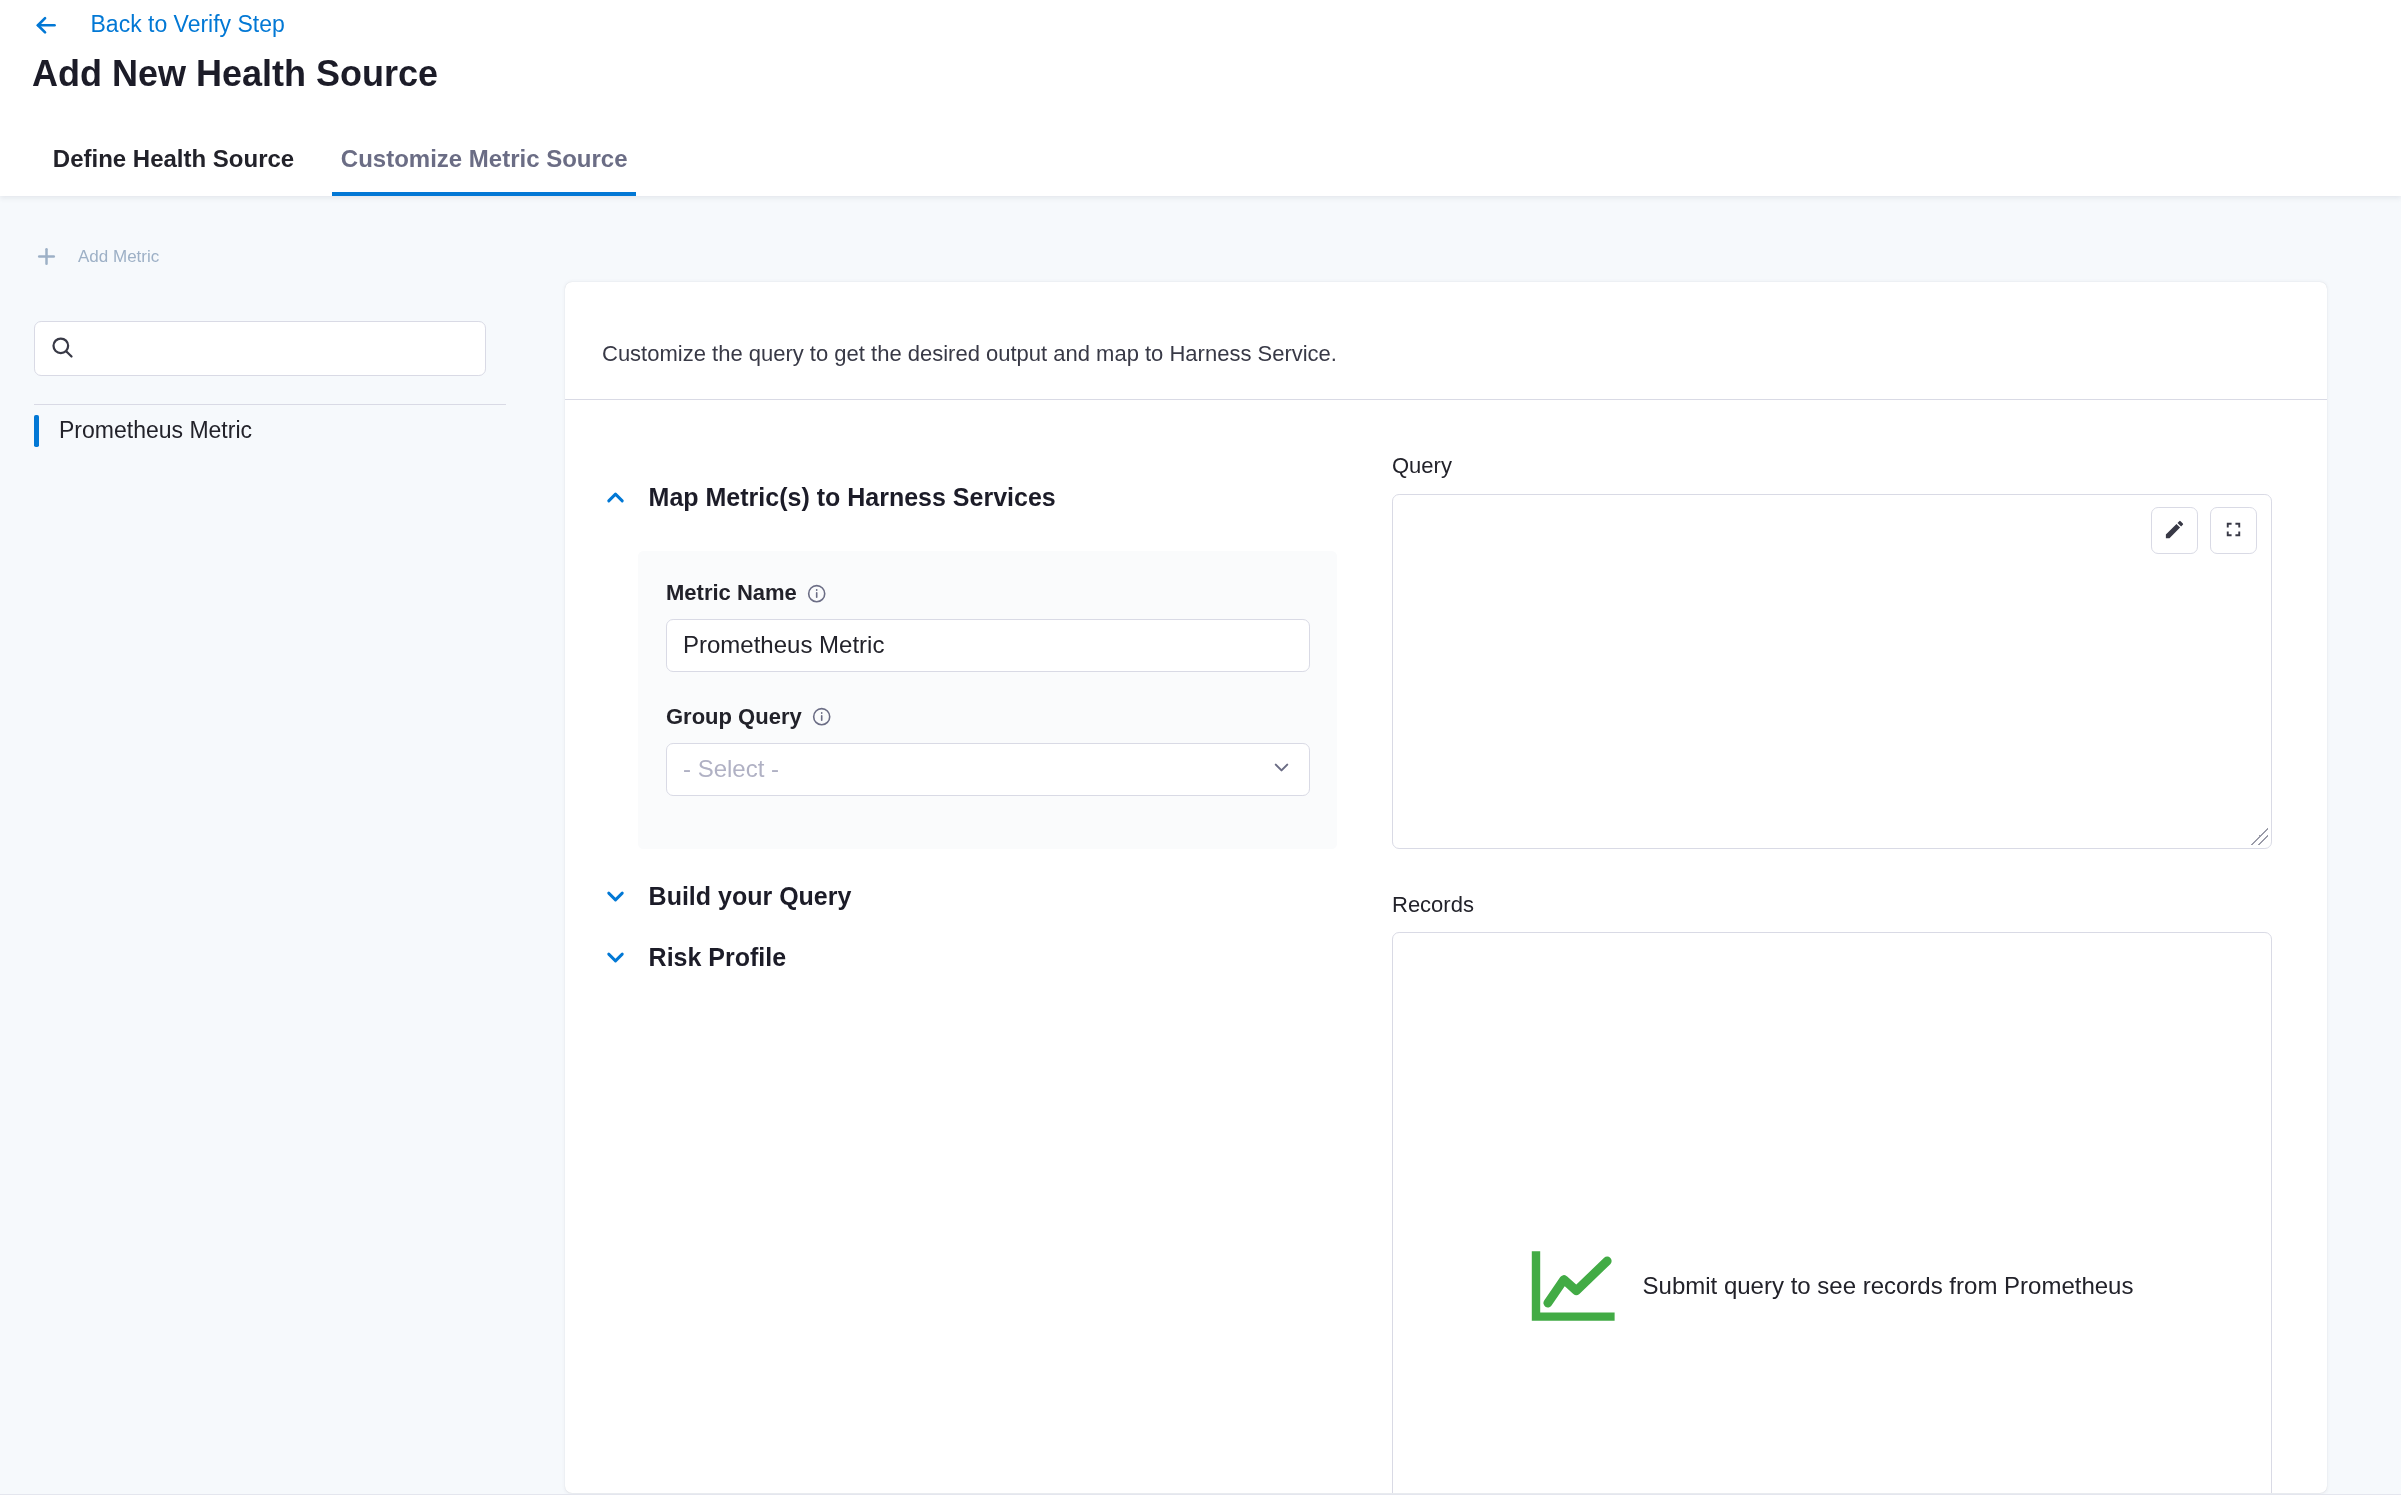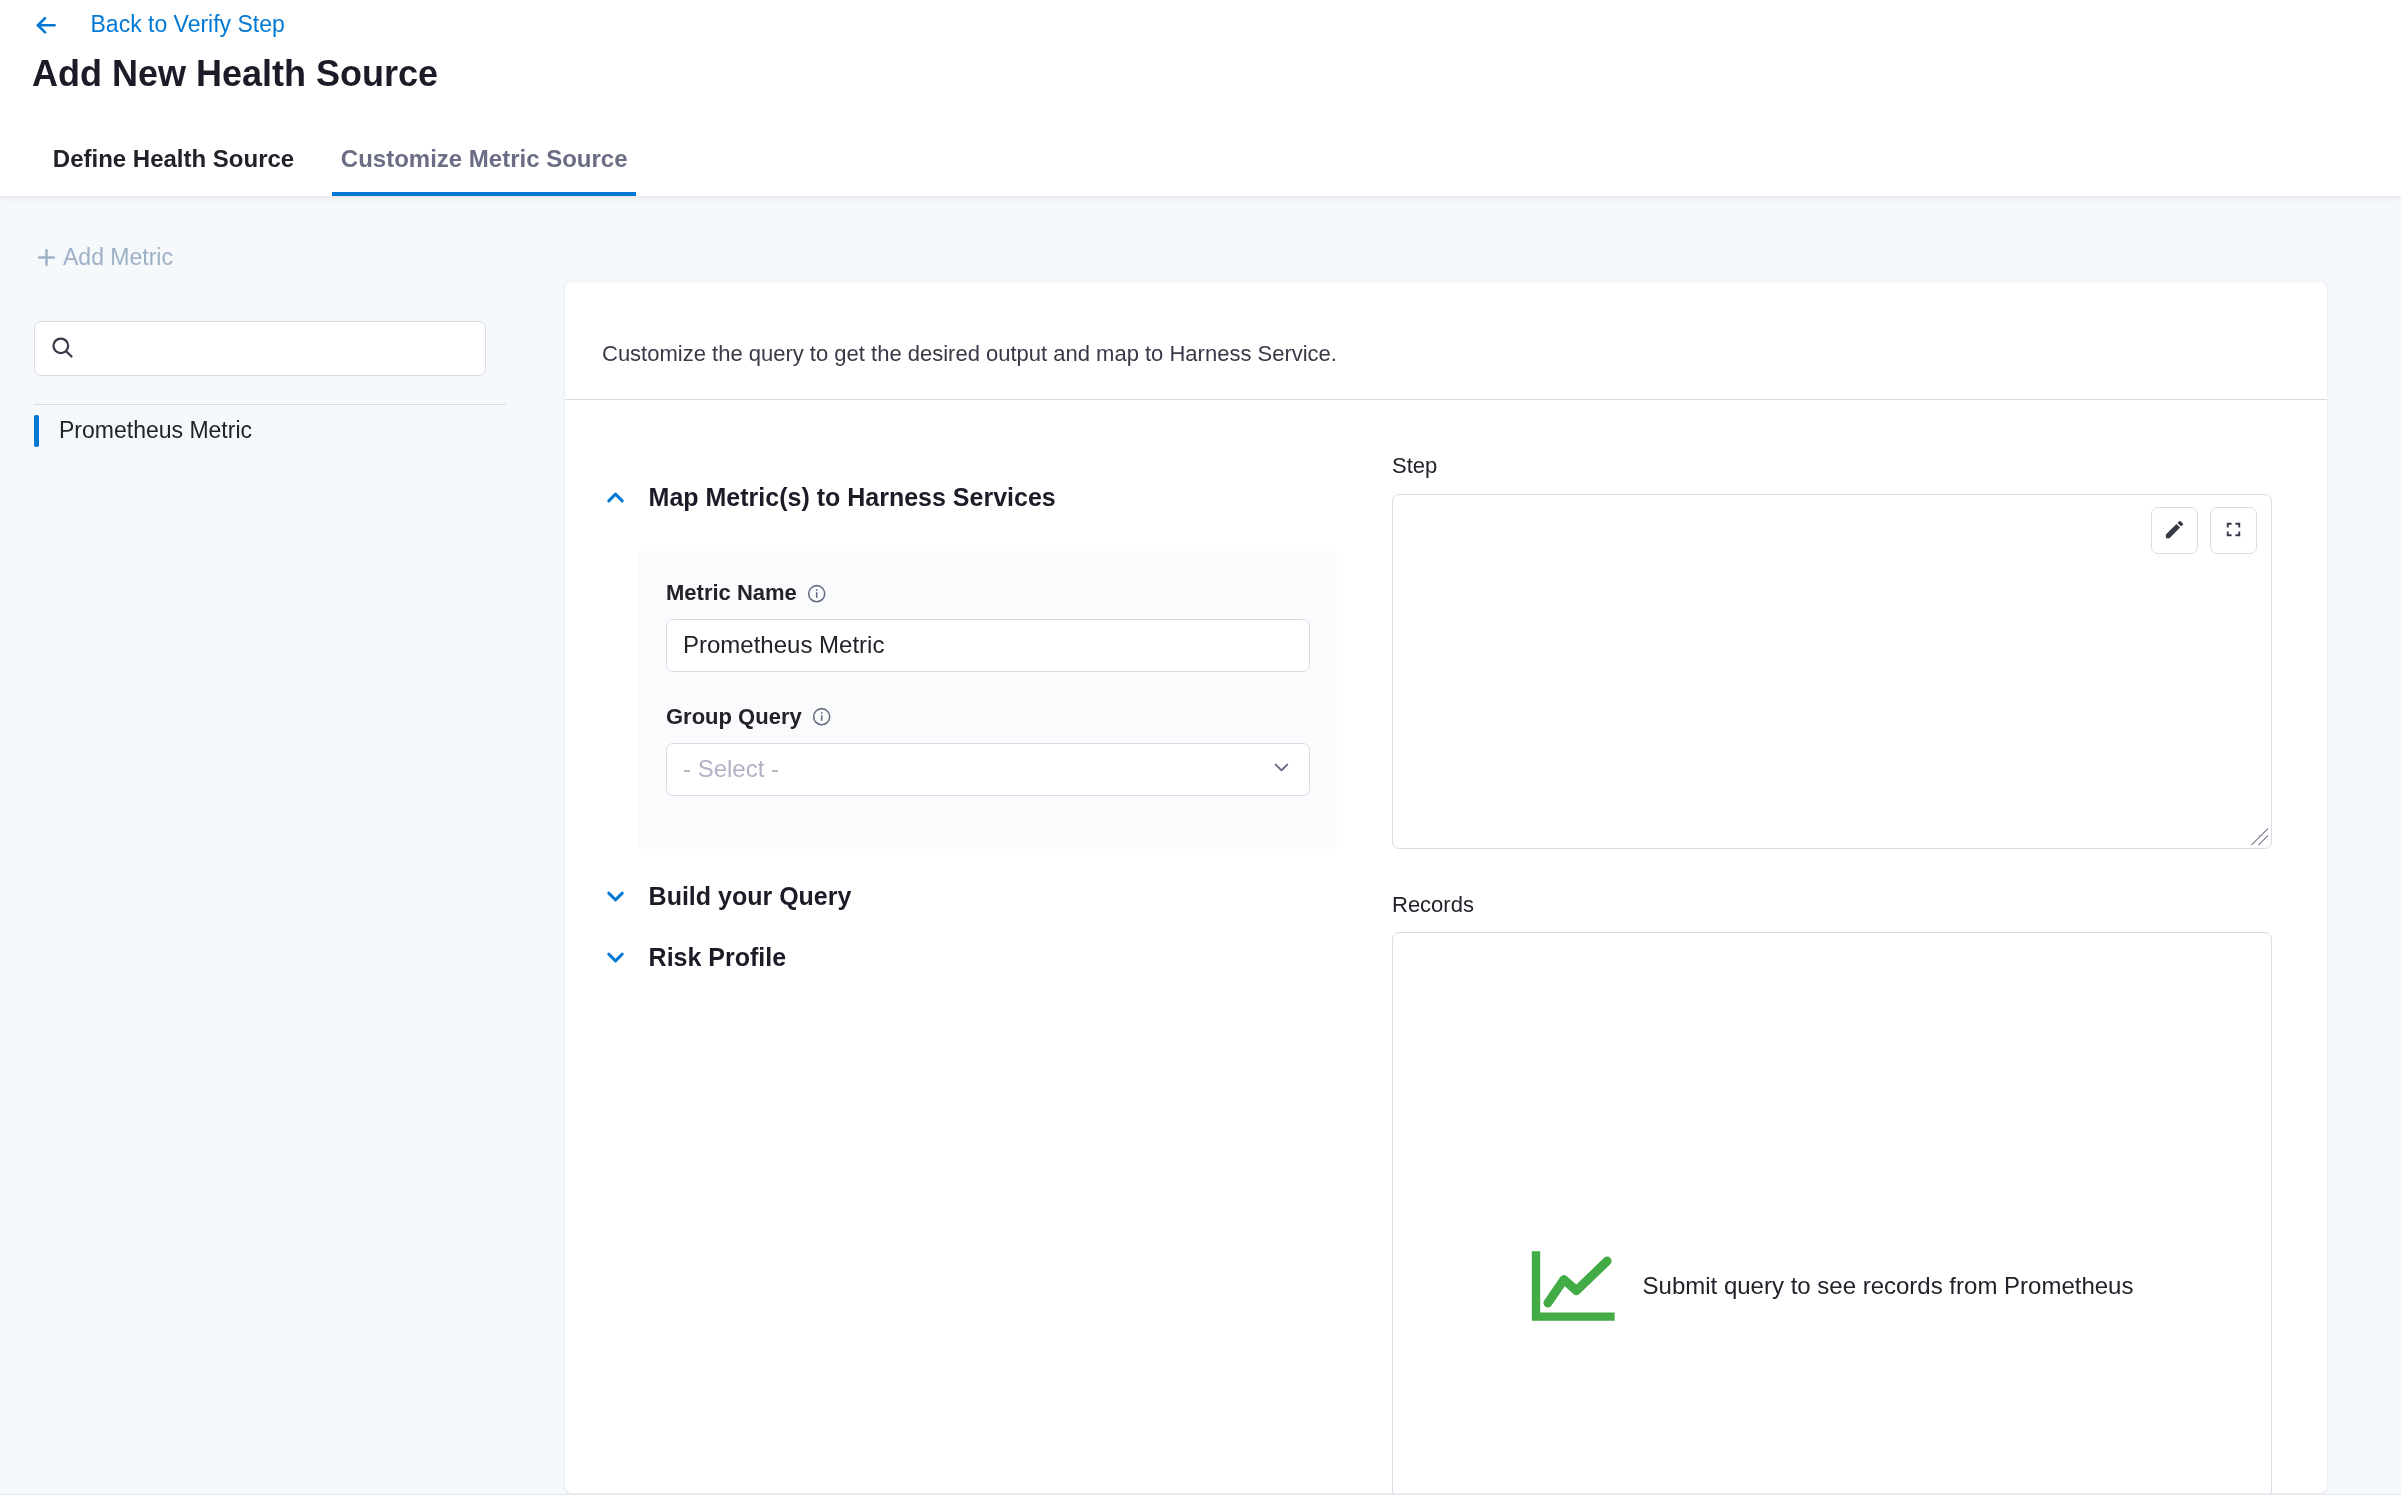--- a/index.html
+++ b/index.html
@@ -42,22 +42,22 @@
   .tab.active { color:#6b6d85; }
   .tab.active::after {
     content:""; position:absolute; left:-7.1px; right:-7.1px; bottom:0;
     height:3.6px; background:#0278d5;
   }
 
   
   .sidebar { position:absolute; top:196px; left:0; width:565px; bottom:0; }
   .add-metric {
     position:absolute; left:34px; top:48px;
-    display:flex; align-items:center; gap:4px;
-    color:#9db0c6; font-size:23px; font-weight:500; cursor:pointer;
+    display:flex; align-items:center; gap:19px;
+    color:#9db0c6; font-size:17px; font-weight:500; cursor:pointer;
   }
   .add-metric svg { display:block; }
   .search-box {
     position:absolute; left:34px; top:125px; width:452px; height:55px;
     background:#fff; border:0.9px solid #d9dae5; border-radius:7.1px;
     display:flex; align-items:center; padding:0 14.3px; gap:10.7px;
   }
   .search-box input {
     border:none; outline:none; flex:1; font-size:23px;
     font-family:"Liberation Sans", sans-serif; color:#22222a; background:transparent;
@@ -283,21 +283,21 @@
           <span class="chev">
             <svg width="27" height="27" viewBox="0 0 24 24" fill="none" stroke="#0278d5" stroke-width="2.6" stroke-linecap="round" stroke-linejoin="round">
               <path d="M6 9l6 6 6-6"></path>
             </svg>
           </span>
           <span class="section-label">Risk Profile</span>
         </div>
       </div>
 
       <div class="right-col">
-        <div class="side-label">Step</div>
+        <div class="side-label">Query</div>
 
         <div class="query-box">
           <textarea value="" style=""></textarea>
           <div class="query-actions">
             <div class="icon-btn">
               <span>
                 <svg width="23" height="23" viewBox="0 0 24 24" fill="#383946">
                   <path d="M3 17.25V21h3.75L17.81 9.94l-3.75-3.75L3 17.25zM20.71 7.04a1 1 0 0 0 0-1.41l-2.34-2.34a1 1 0 0 0-1.41 0l-1.83 1.83 3.75 3.75 1.83-1.83z"></path>
                 </svg>
               </span>

